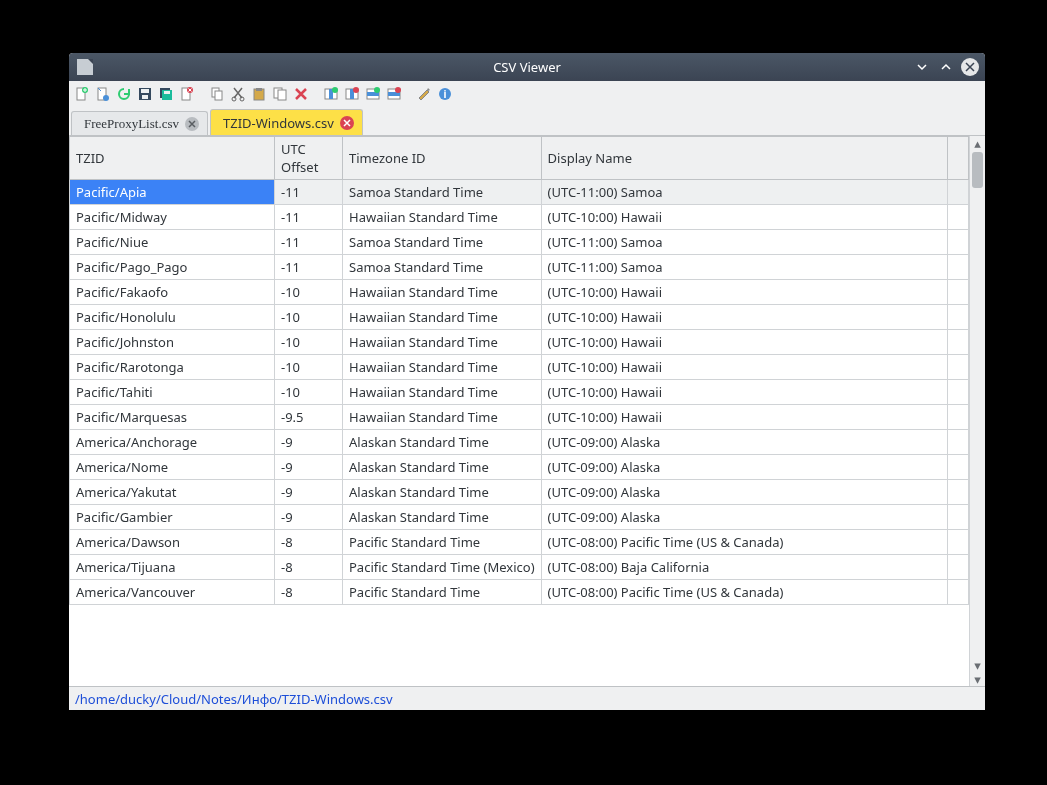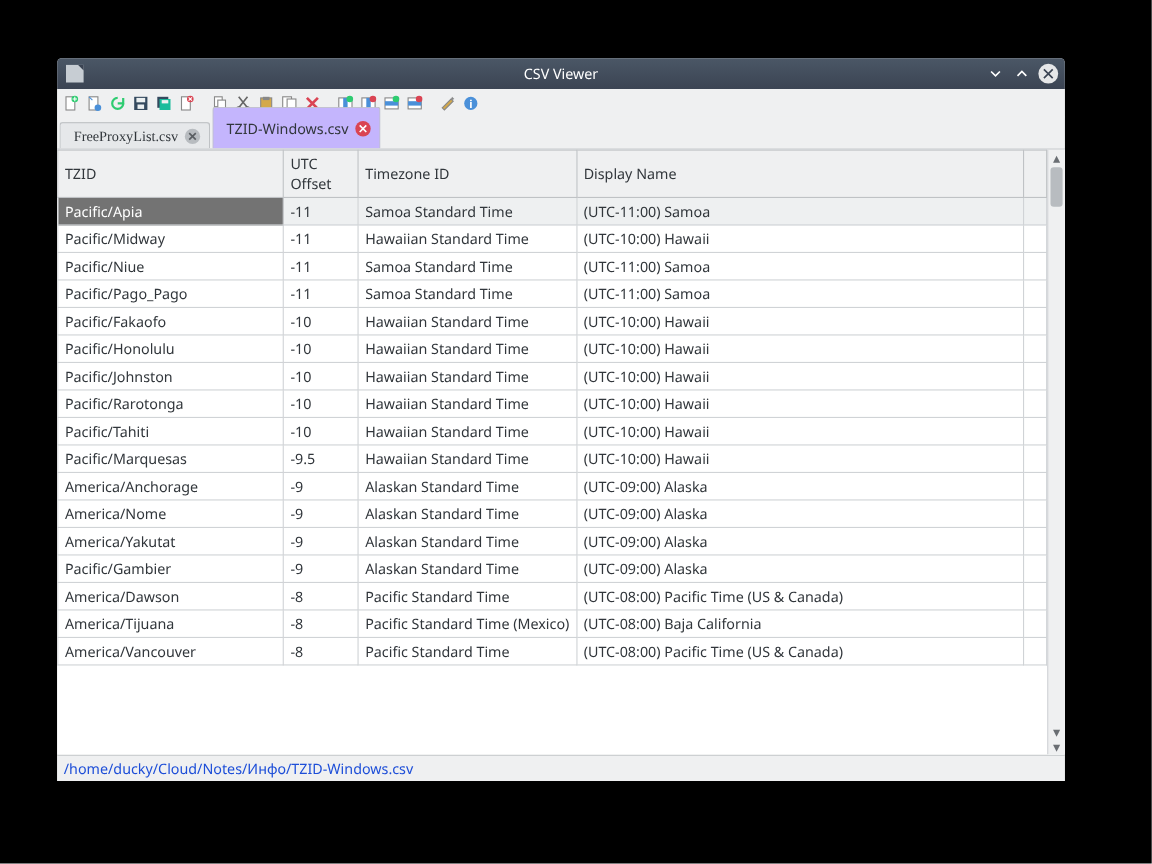--- a/index.html
+++ b/index.html
@@ -7,21 +7,21 @@
     background: #000;
     font-family: "Noto Sans", "DejaVu Sans", sans-serif;
     font-size: 13px;
     width: 1047px;
     height: 785px;
     overflow: hidden;
     position: relative;
   }
   .window {
     position: absolute;
-    left: 52px;
+    left: 69px;
     top: 53px;
     width: 916px;
     height: 657px;
     background: #eff0f1;
     border-radius: 4px 4px 0 0;
     display: flex;
     flex-direction: column;
   }
   .titlebar {
     height: 28px;
@@ -98,30 +98,30 @@
   }
   .tb-icon svg { width: 16px; height: 16px; }
   .tabbar {
     height: 28px;
     display: flex;
     align-items: flex-end;
     background: #eff0f1;
     padding-left: 2px;
   }
   .tab {
-    height: 38px;
+    height: 26px;
     padding: 0 8px 0 12px;
     display: flex;
     align-items: center;
     gap: 6px;
     font-size: 13px;
     color: #31363b;
     border: 1px solid #bfc2c5;
     border-bottom: none;
-    background: #c4b5fd;
+    background: #fde047;
     border-radius: 3px 3px 0 0;
     margin-right: 2px;
     cursor: pointer;
   }
   .tab.inactive {
     background: #e6e8ea;
     height: 24px;
     font-family: Liberation Serif, serif;
   }
   .tab-close {
@@ -170,21 +170,21 @@
   }
   tr.selected td {
     background: #3daee9;
     color: #fff;
   }
   tr.selected td:nth-child(n+2) {
     background: #eef0f1;
     color: #31363b;
   }
   tr.selected td:first-child {
-    background: #737373;
+    background: #3b82f6;
     color: #fff;
   }
   .col-tzid { width: 205px; }
   .col-offset { width: 68px; }
   .col-tzname { width: 197px; }
   .col-display { width: auto; }
   .vscroll {
     width: 16px;
     background: #eff0f1;
     border-left: 1px solid #d0d3d6;

